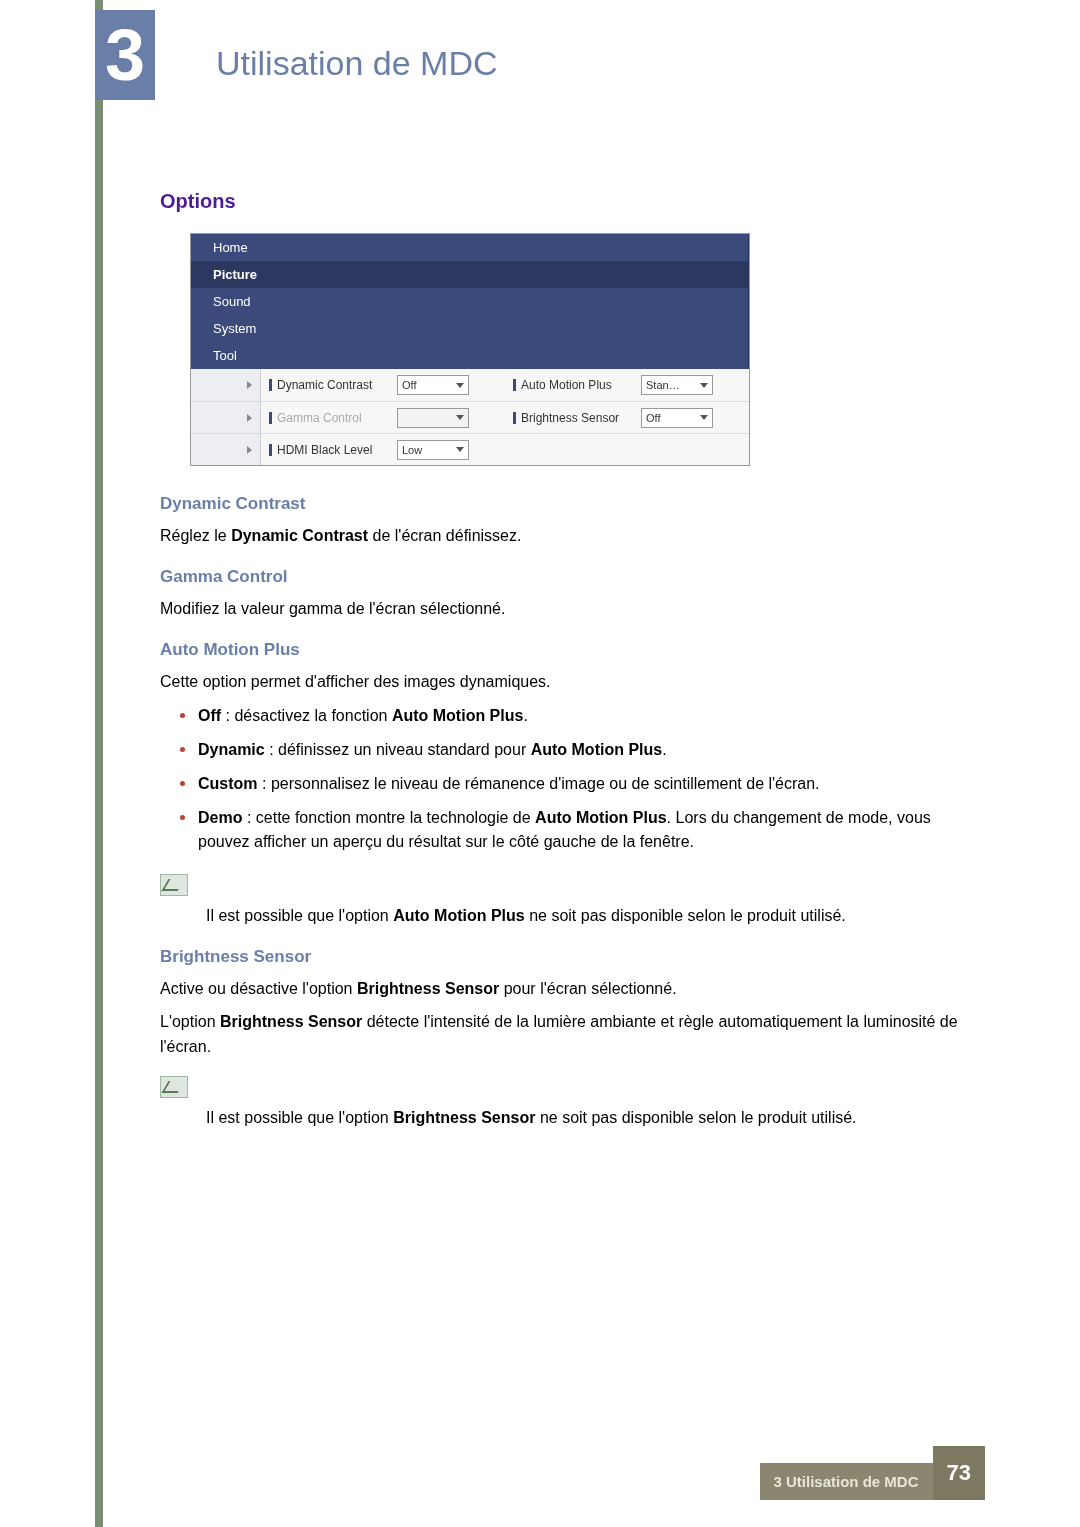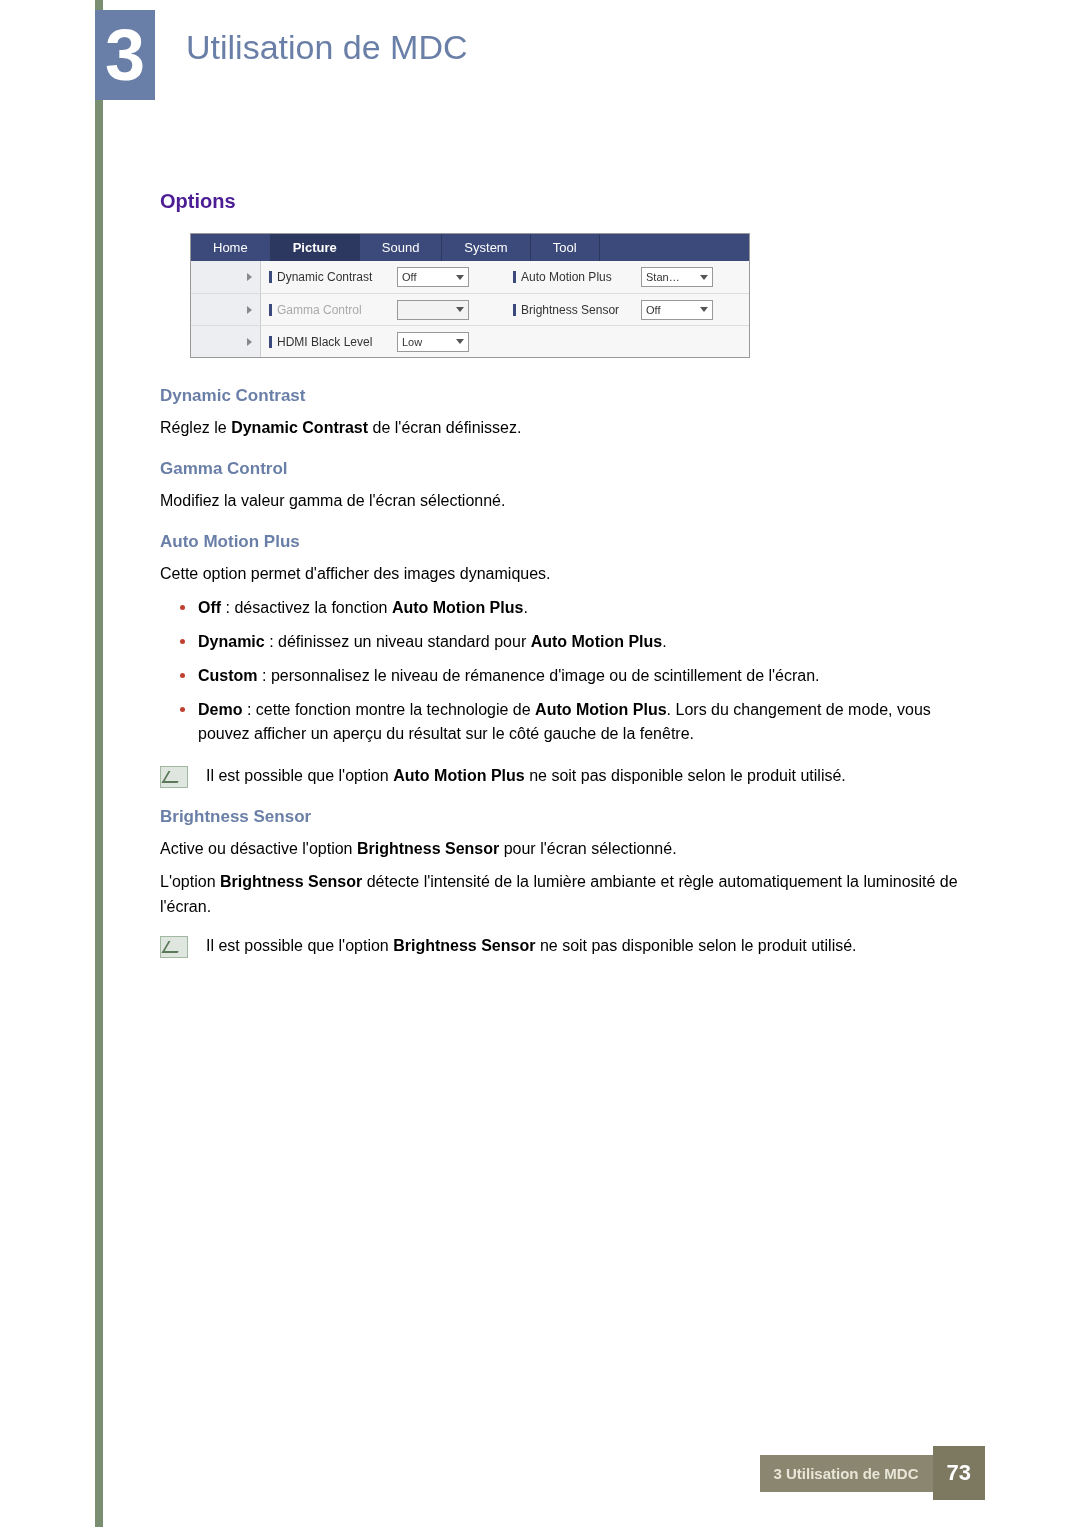--- a/index.html
+++ b/index.html
@@ -15,25 +15,25 @@
     position: absolute;
     left: 95px;
     top: 0;
     width: 8px;
     height: 1527px;
     background: #7a8e72;
   }
   .header-band {
     position: absolute;
     top: 28px;
-    left: 91px;
+    left: 121px;
     right: 0;
     height: 70px;
     display: flex;
-    align-items: flex-start;
+    align-items: center;
   }
   .chapter-badge {
     position: absolute;
     left: 95px;
     top: 10px;
     width: 60px;
     height: 90px;
     background: #6a7fa7;
     color: #fff;
     font-size: 72px;
@@ -66,20 +66,21 @@
   .ui-panel {
     width: 560px;
     border: 1px solid #999;
     margin: 0 0 28px 30px;
     background: #f7f7f7;
     font-size: 13px;
   }
   .ui-tabs {
     display: flex;
     background: #e5e5e5;
+    flex-direction: column;
   }
   .ui-tab {
     flex: 0 0 auto;
     padding: 6px 22px;
     color: #fff;
     font-size: 13px;
     border-right: 1px solid #2c3860;
     background: #3b4a7a;
   }
   .ui-tab.active {
@@ -212,32 +213,33 @@
     position: absolute;
     left: 4px; top: 4px;
     width: 14px; height: 10px;
     border-bottom: 2px solid #5a7a5a;
     border-left: 2px solid #5a7a5a;
     transform: skewX(-30deg);
   }
   .note-text {
     font-size: 16px;
     line-height: 1.55;
+    margin-top: 32px;
   }
   strong { font-weight: bold; }
 
   
   .footer {
     position: absolute;
     bottom: 27px;
     left: 103px;
     right: 95px;
     display: flex;
     justify-content: flex-end;
-    align-items: center;
+    align-items: flex-end;
     margin-top: 24px;
   }
   .footer-text {
     background: #8a8670;
     color: #e8e6d8;
     font-size: 15px;
     font-weight: bold;
     padding: 10px 14px;
   }
   .footer-page {

